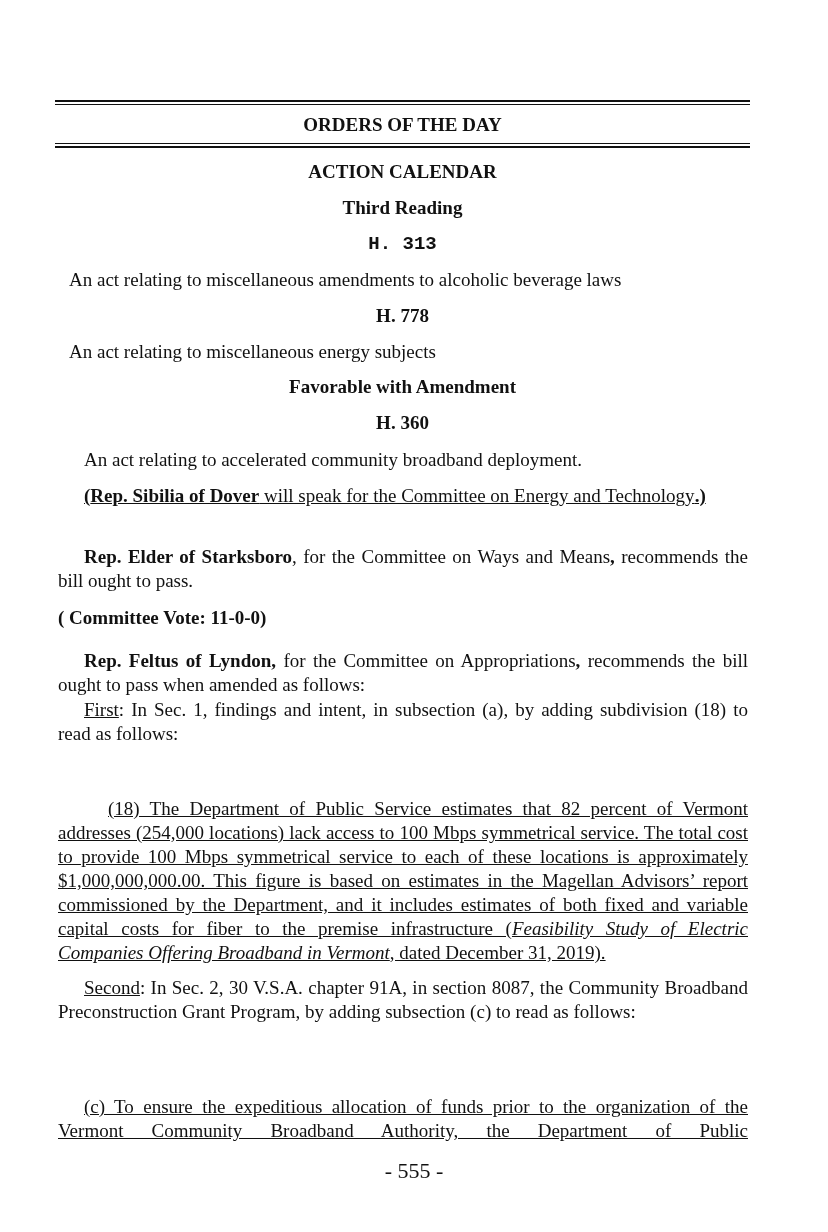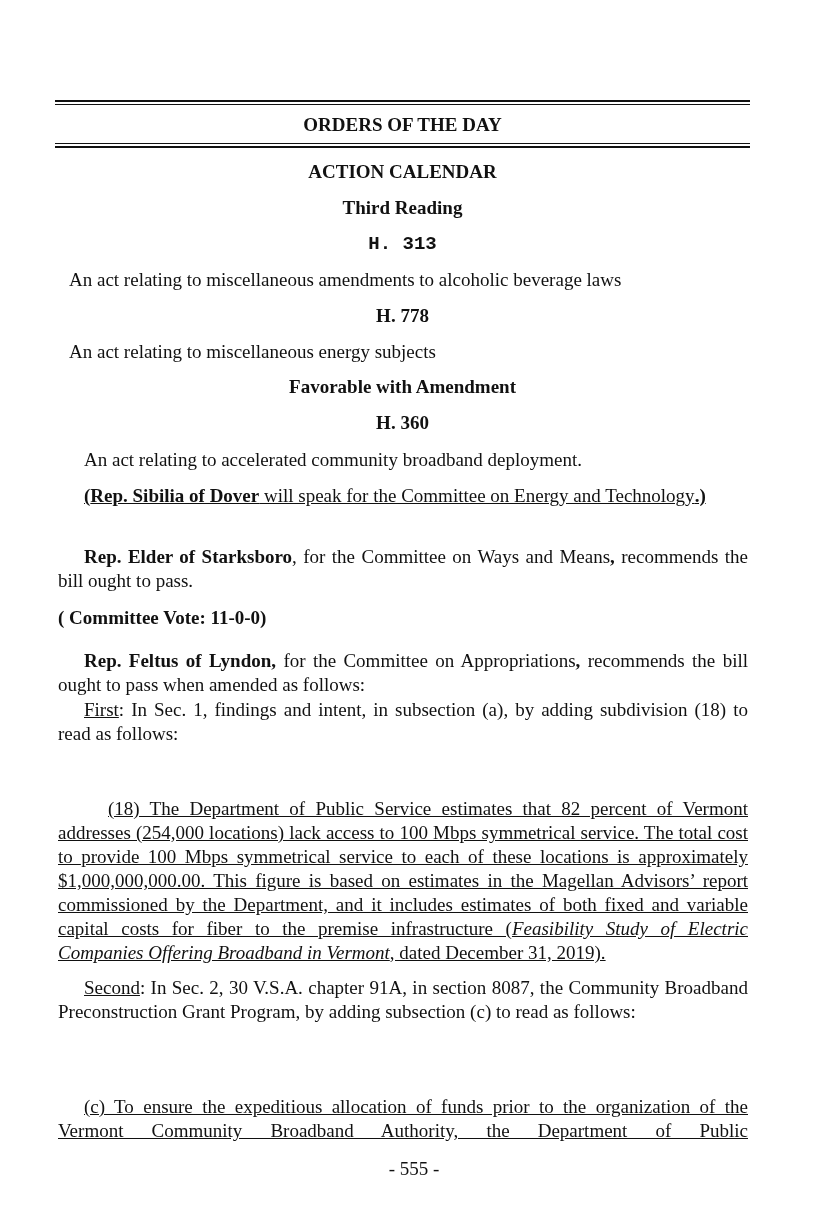--- a/index.html
+++ b/index.html
@@ -17,21 +17,21 @@
   .rule-bottom .gap { height: 2px; }
   .rule-bottom .thick { height: 2px; background: #111; }
 
   .center { position: absolute; left: 55px; width: 695px; text-align: center; font-weight: bold; font-size: 19px; line-height: 22px; }
   .line { position: absolute; left: 58px; width: 690px; font-size: 19px; line-height: 24px; margin-left: 11px; }
   .par { position: absolute; left: 58px; width: 690px; font-size: 19px; line-height: 24px; text-align: justify; }
   .indent { text-indent: 26px; }
   .indent2 { text-indent: 50px; margin-top: 32px; }
   b { font-weight: bold; }
   u { text-decoration: underline; }
-  .pageno { position: absolute; left: 0; width: 828px; text-align: center; top: 1158px; font-size: 19px; }
+  .pageno { position: absolute; left: 0; width: 828px; text-align: center; top: 1158px; font-size: 22px; }
 </style>
 </head>
 <body>
 
 <div class="rule-top">
   <div class="thick"></div>
     <div class="gap"></div>
     <div class="thin"></div>
 </div>
 <div class="center" style="top:114px;">ORDERS OF THE DAY</div>

